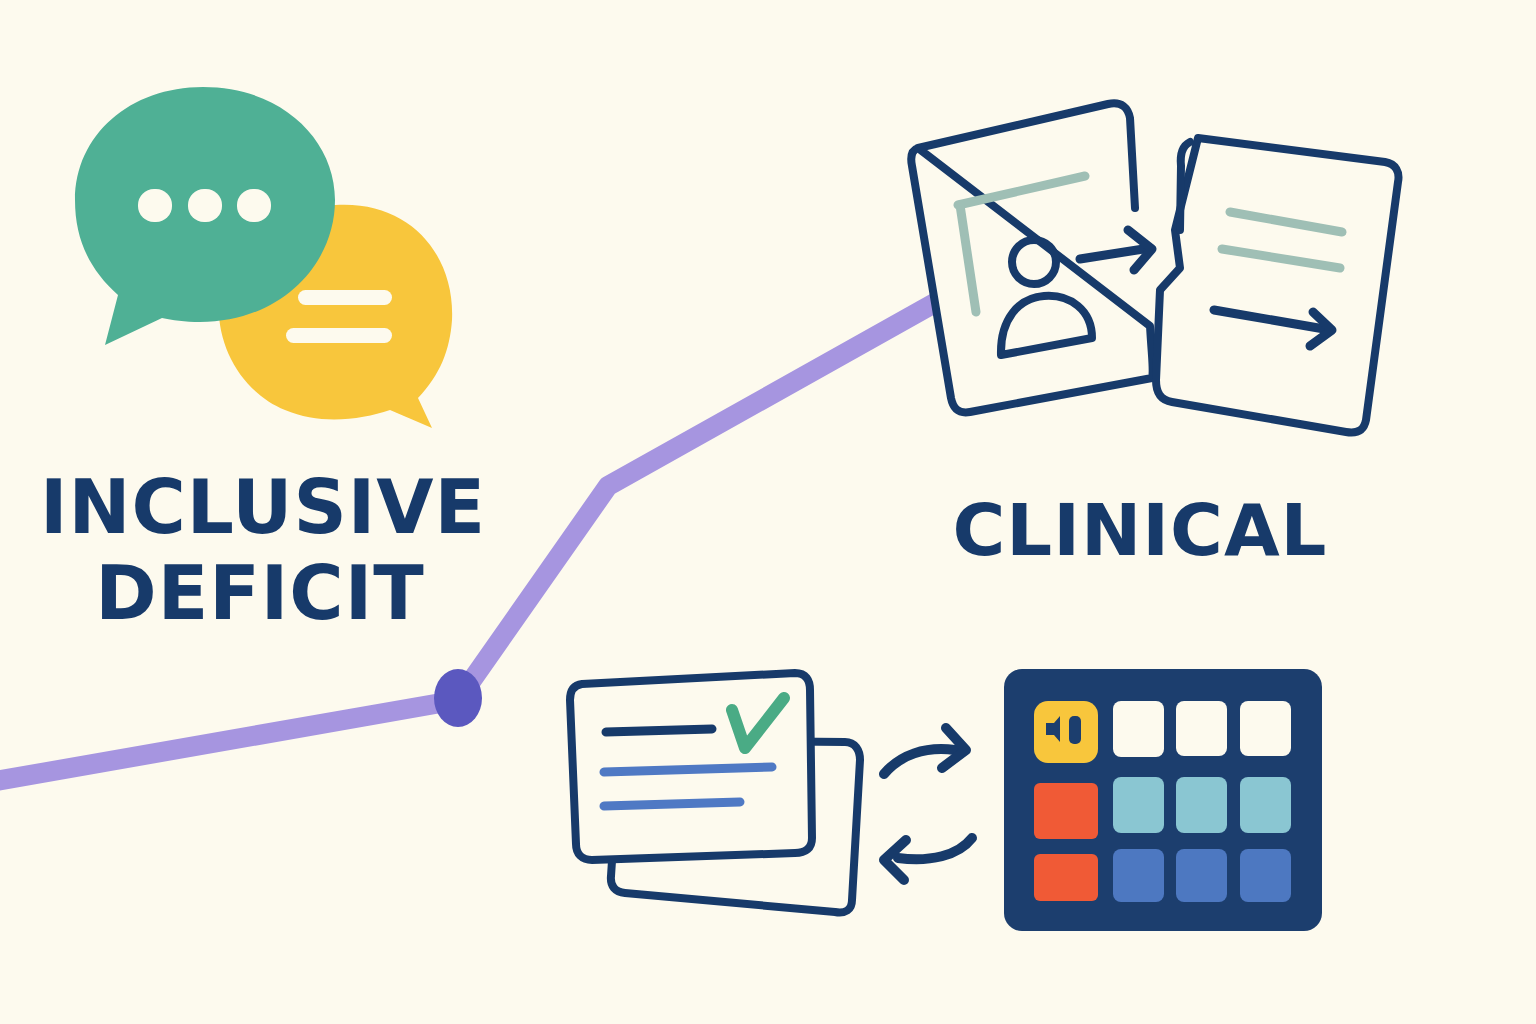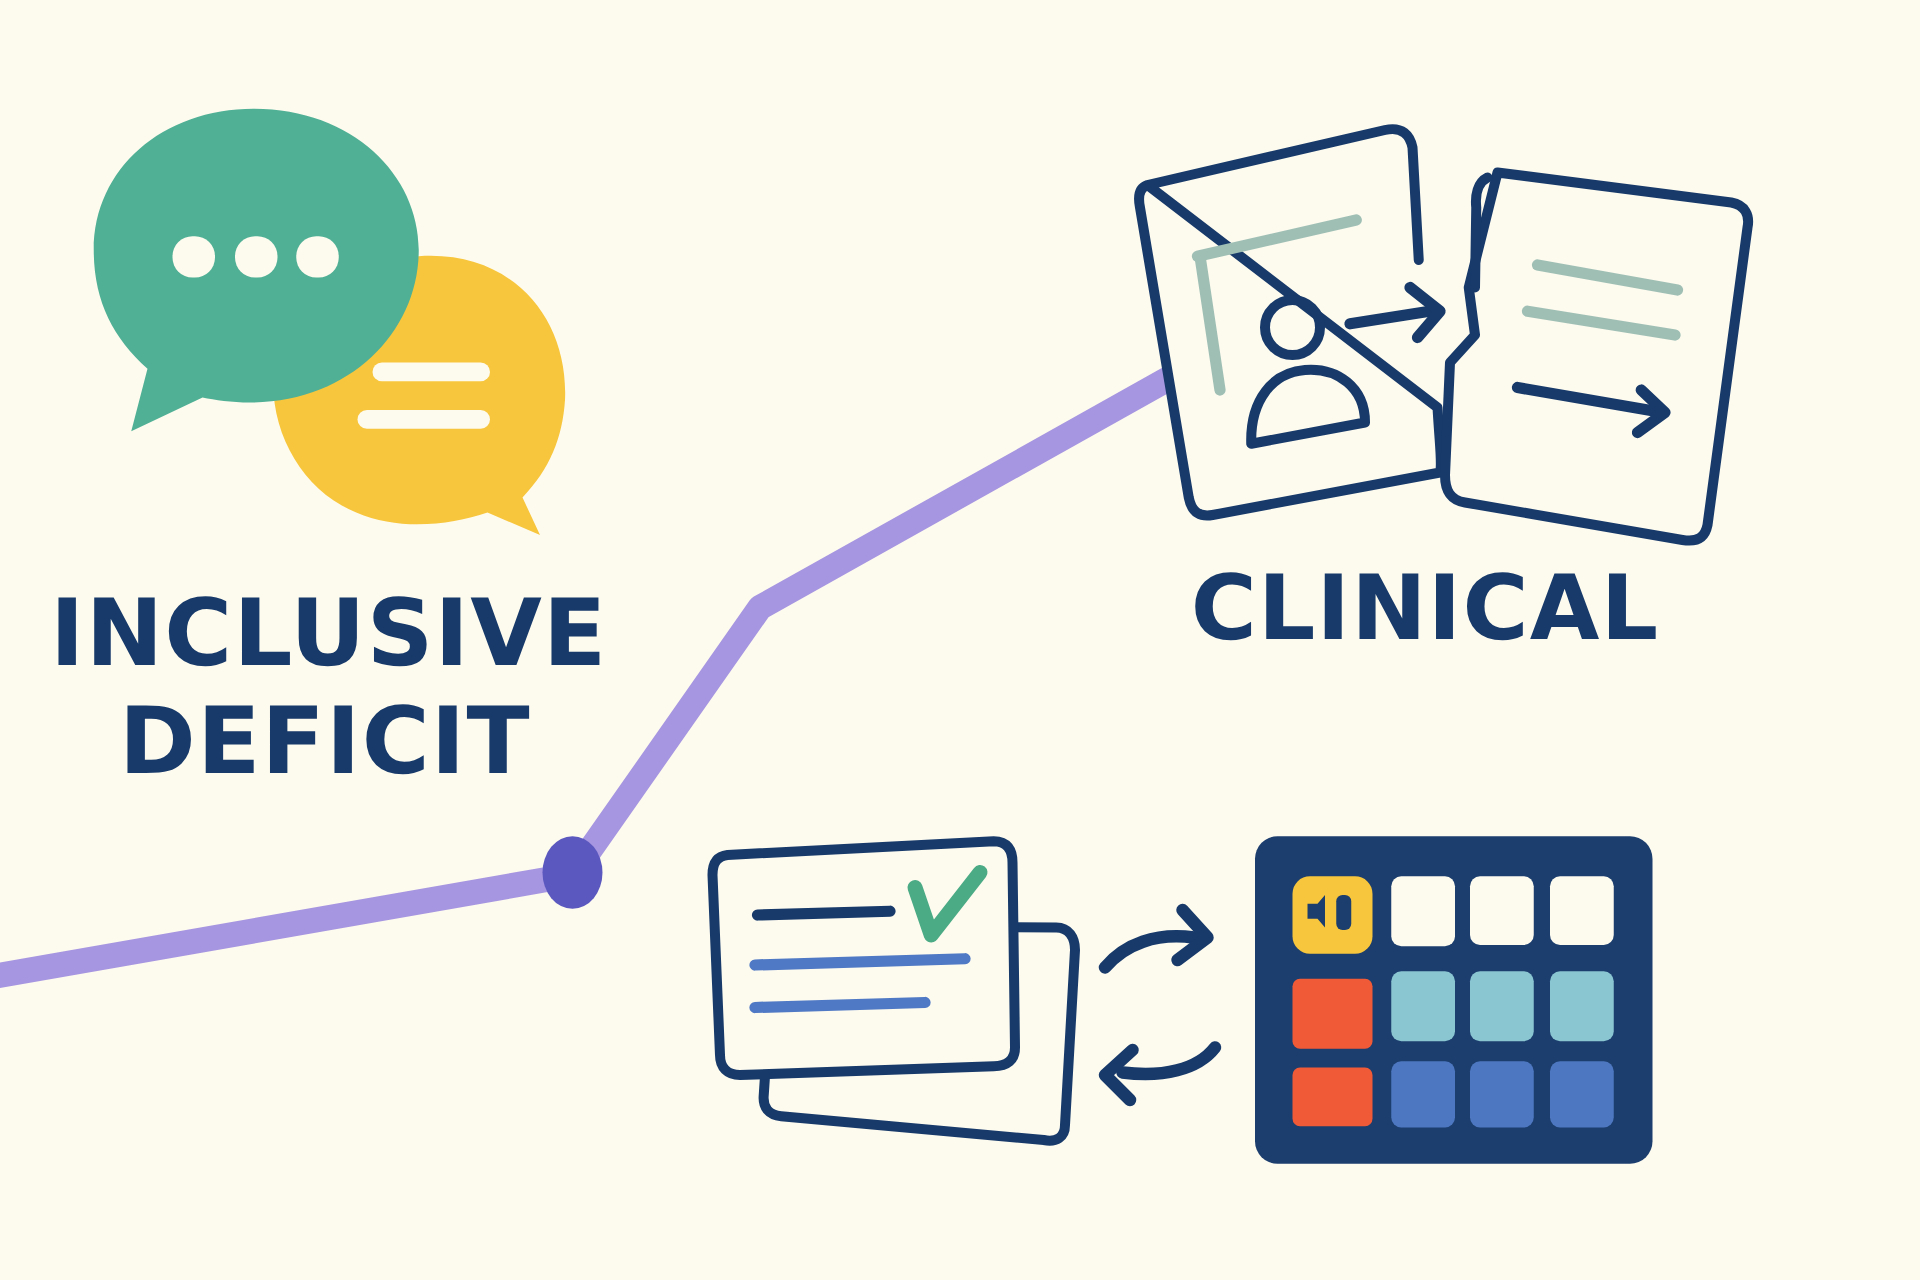--- a/index.html
+++ b/index.html
@@ -15,21 +15,21 @@
       color: #173a6a;
       font-weight: bold;
       text-align: center;
       line-height: 1.0;
       letter-spacing: 1px;
       font-family: "DejaVu Sans", "Liberation Sans", sans-serif;
     }
     .label .line { display: block; }
     #label-inclusive { left: 40px; top: 470px; width: 440px; font-size: 74px; }
     #label-inclusive .line { height: 86px; }
-    #label-clinical { left: 860px; top: 450px; width: 560px; font-size: 72px; }
+    #label-clinical { left: 860px; top: 494px; width: 560px; font-size: 72px; }
     #label-clinical .line { height: 86px; }
   </style>
 </head>
 <body>
 
 <svg class="layer" viewBox="0 0 1536 1024">
   <polyline points="-10,782 458,700 608,486 940,300" fill="none" stroke="#a695e0" stroke-width="20" stroke-linejoin="round" stroke-linecap="round"></polyline>
   <ellipse cx="458" cy="698" rx="24" ry="29" fill="#5b58bf"></ellipse>
 </svg>
 

